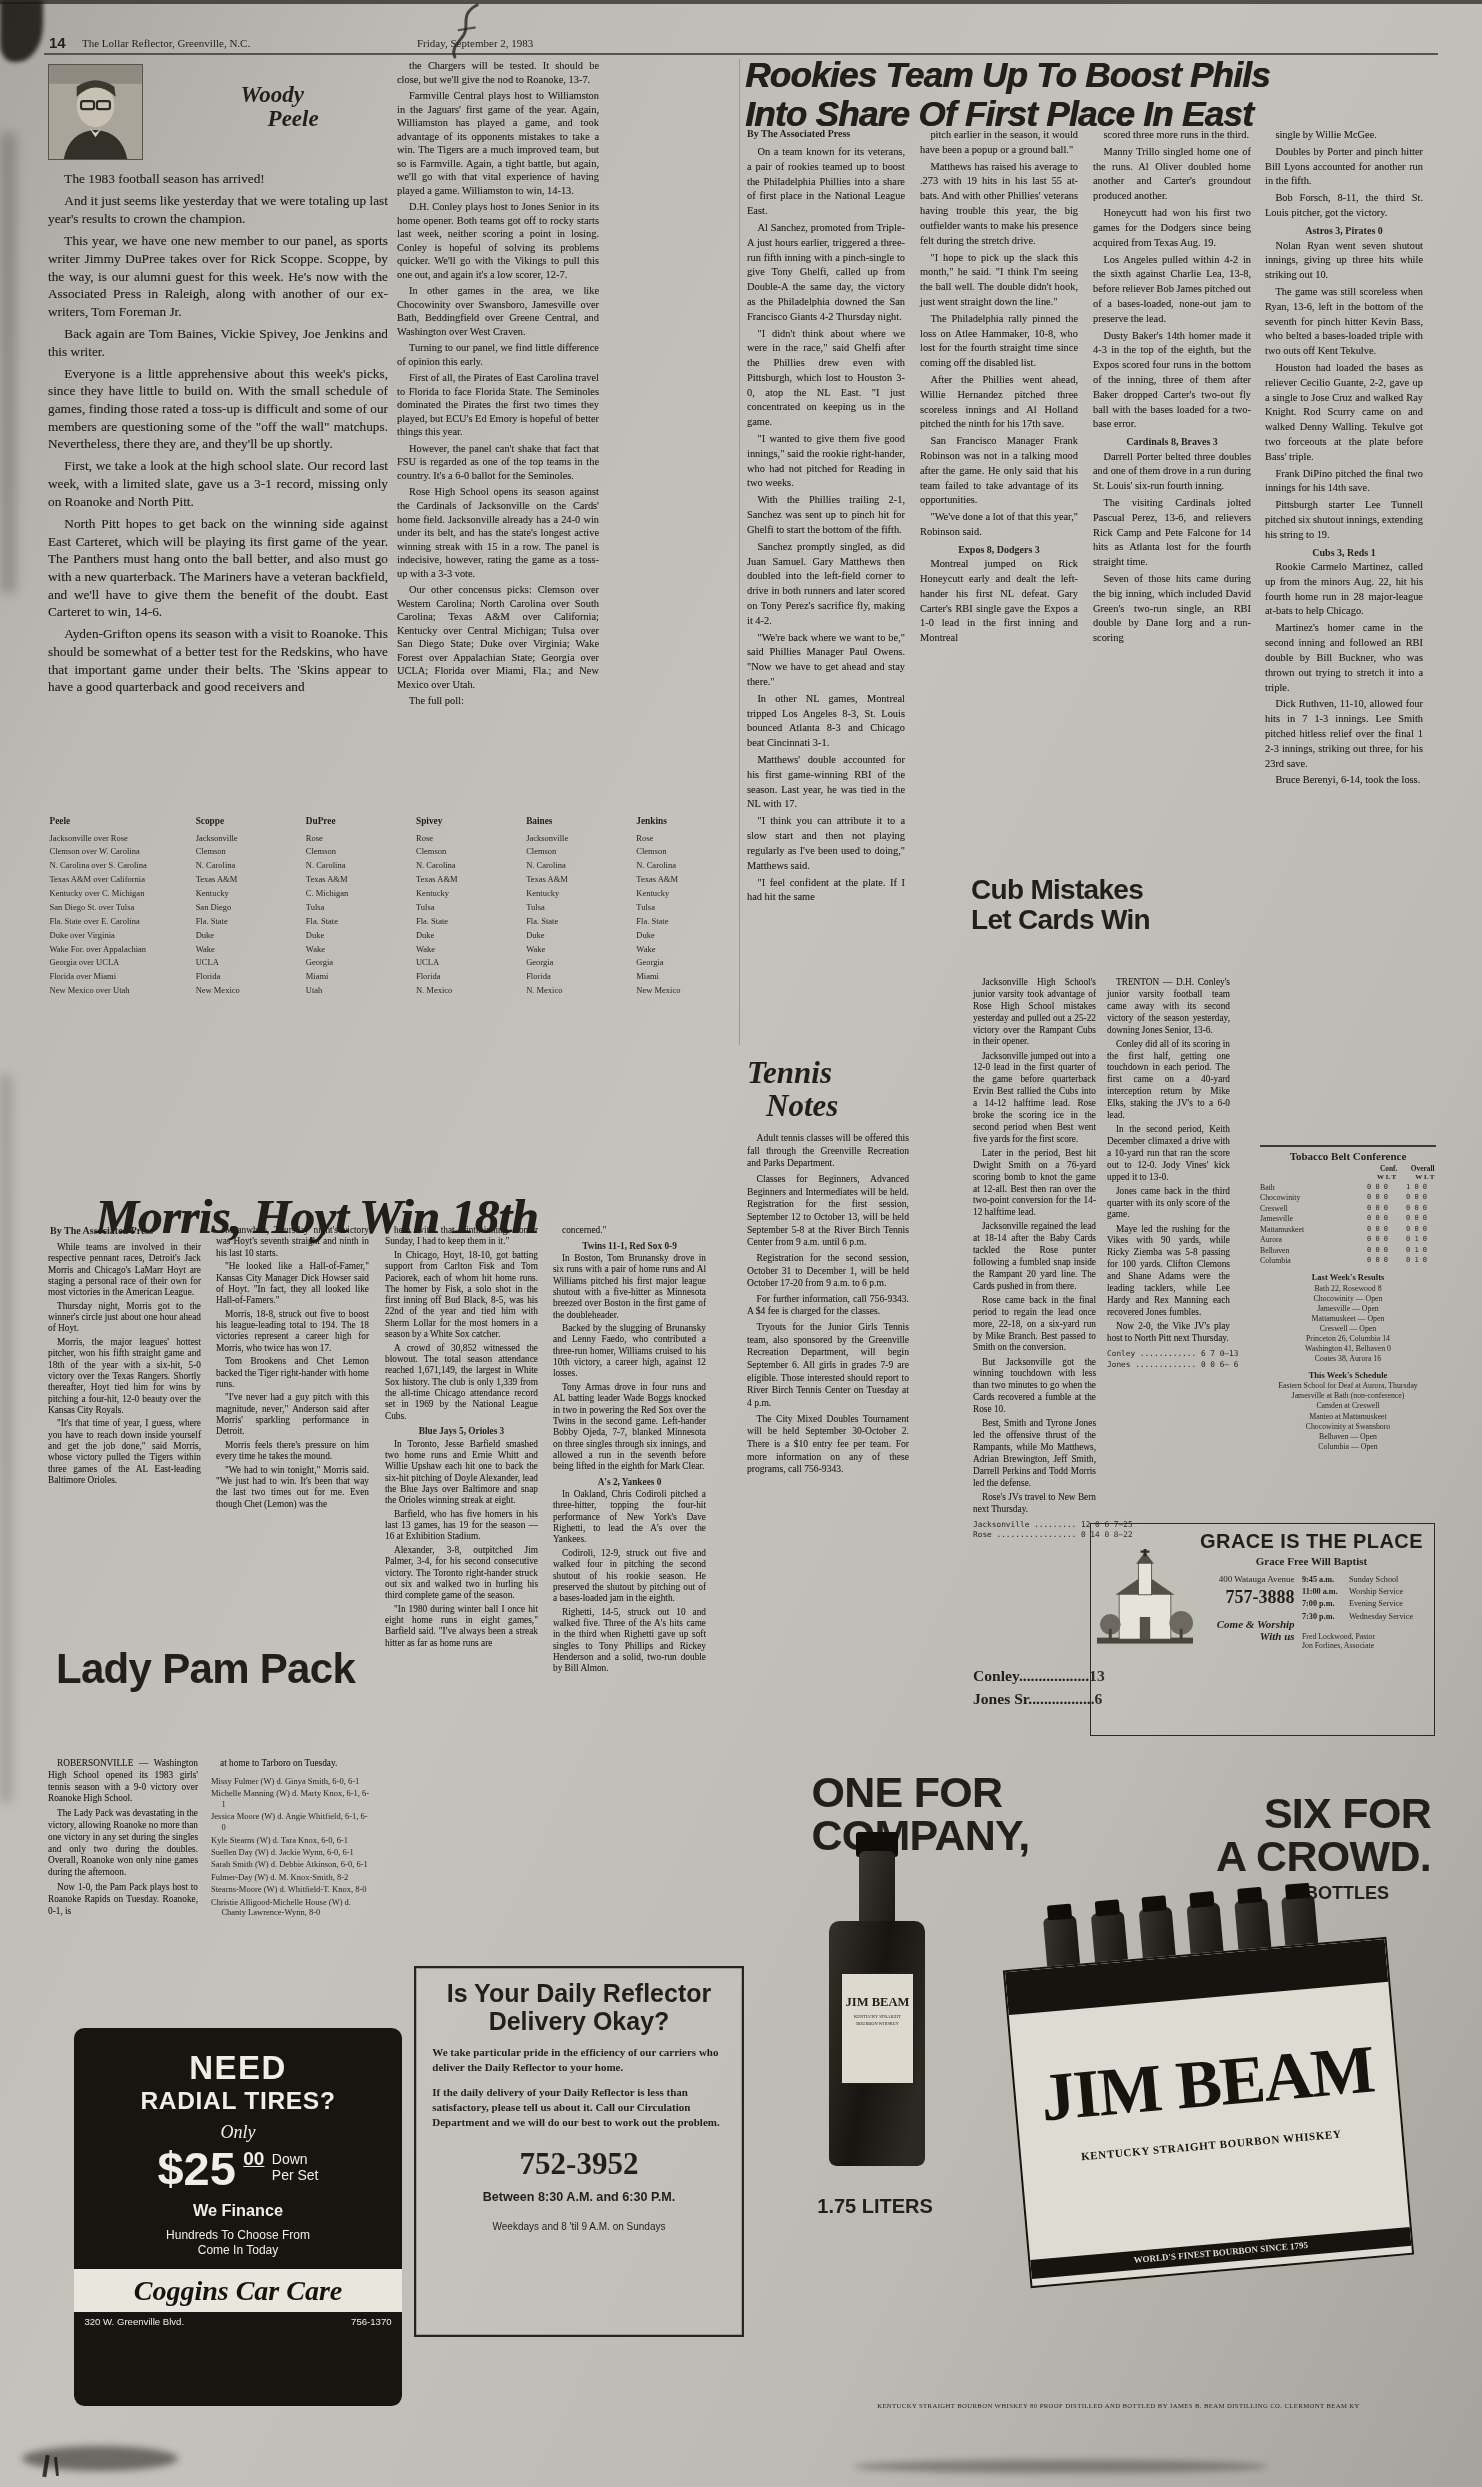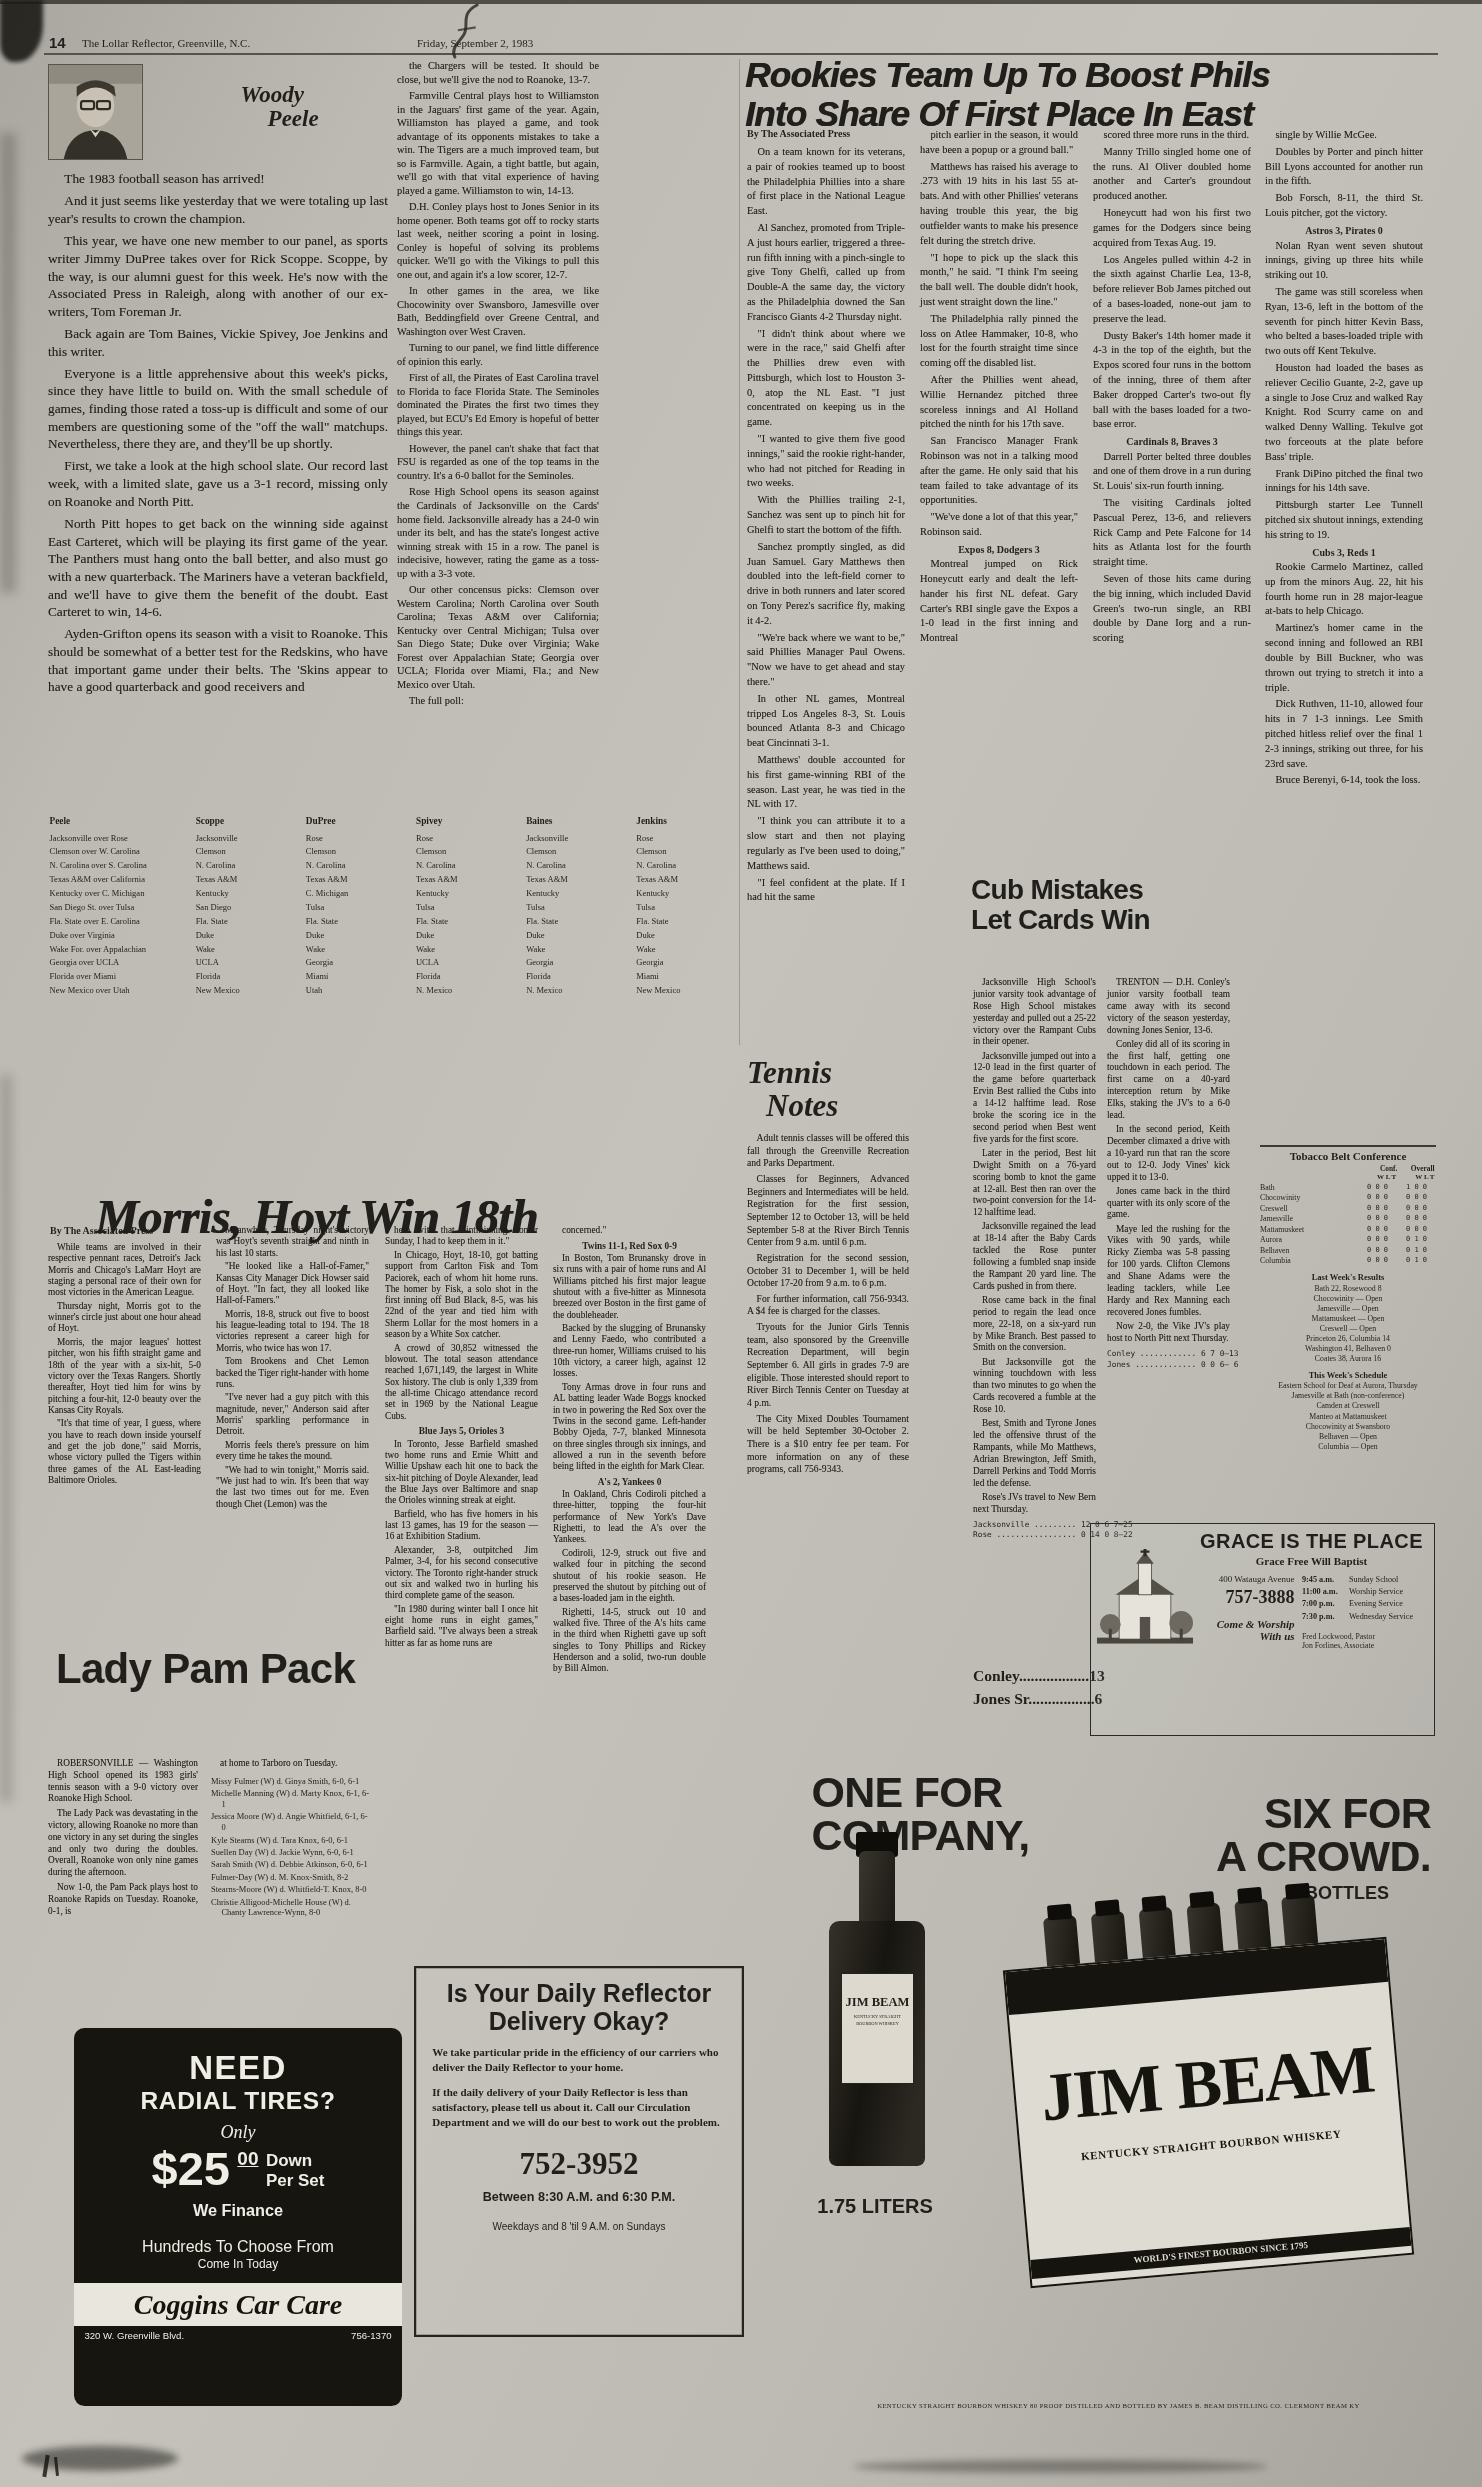--- a/index.html
+++ b/index.html
@@ -546,27 +546,27 @@
     <div class="sans" style="font-size:10px;margin-top:17px">Weekdays and 8 'til 9 A.M. on Sundays</div>
   </div>
 
   <div class="abs tires" style="left:74px;top:2028px;width:328px;height:378px">
     <div style="padding-top:21px;font-weight:800;font-size:33px;letter-spacing:1.5px">NEED</div>
     <div style="font-weight:800;font-size:24.5px;letter-spacing:0.7px">RADIAL TIRES?</div>
     <div style="font-family:'Liberation Serif',serif;font-style:italic;font-size:18px;margin-top:7.4px">Only</div>
     <div style="display:flex;justify-content:center;align-items:flex-start;gap:7.4px;margin-top:1.5px">
       <span style="font-weight:900;font-size:47px;line-height:1">$25</span>
       <span style="font-weight:900;font-size:19px;line-height:1;padding-top:4.4px;text-decoration:underline">00</span>
-      <span style="text-align:left;font-size:17px;font-weight:bold;padding-top:6px">
+      <span style="text-align:left;font-size:14px;font-weight:normal;padding-top:6px">
         <span style="display:block">Down</span>
         <span style="display:block">Per Set</span>
       </span>
     </div>
     <div style="font-weight:bold;font-size:16.3px;margin-top:9px">We Finance</div>
-    <div style="font-size:16px;margin-top:18px">Hundreds To Choose From</div>
+    <div style="font-size:12px;margin-top:8px">Hundreds To Choose From</div>
     <div style="font-size:12px;margin-top:1.5px;margin-bottom:12px">Come In Today</div>
     <div class="coggins">Coggins Car Care</div>
     <div class="tires-bar">
       <span>320 W. Greenville Blvd.</span>
       <span>756-1370</span>
     </div>
   </div>
 
   <div class="abs grace" style="left:1090px;top:1523px;width:345px;height:213px">
     <svg width="96" height="133" viewBox="0 0 130 180" style="flex:none;margin-top:19px">

